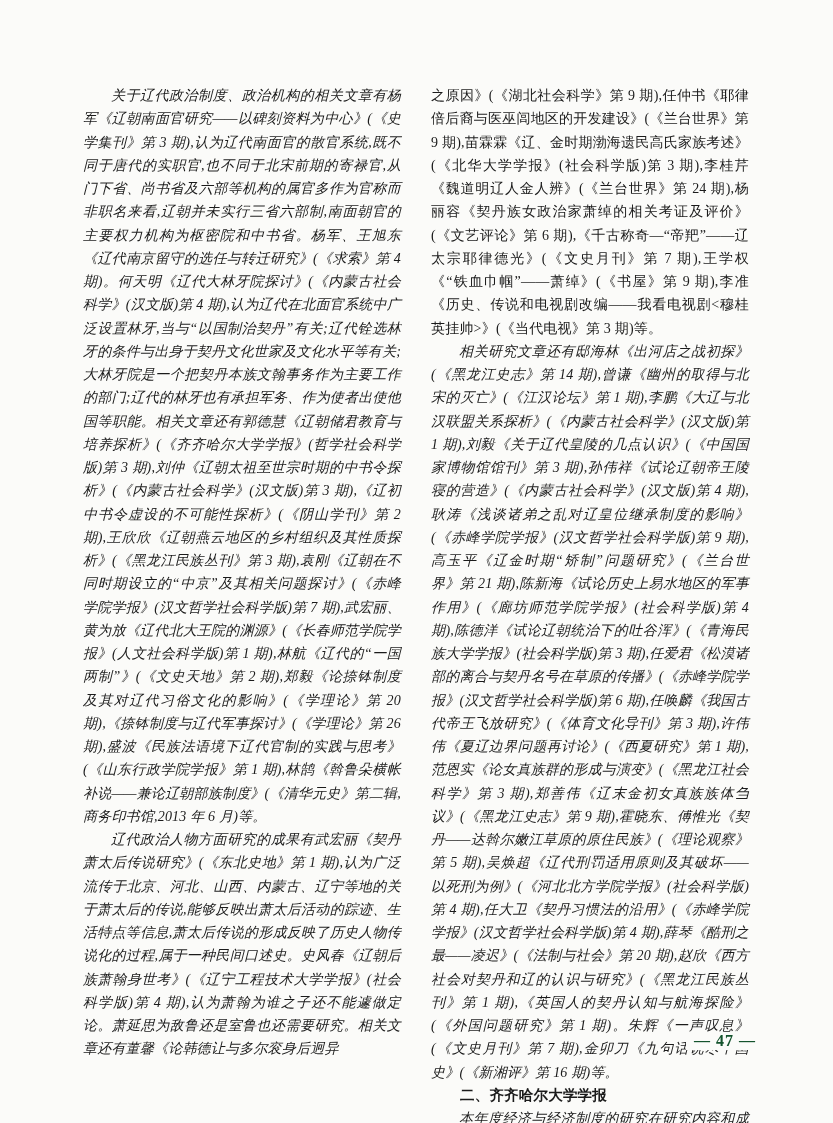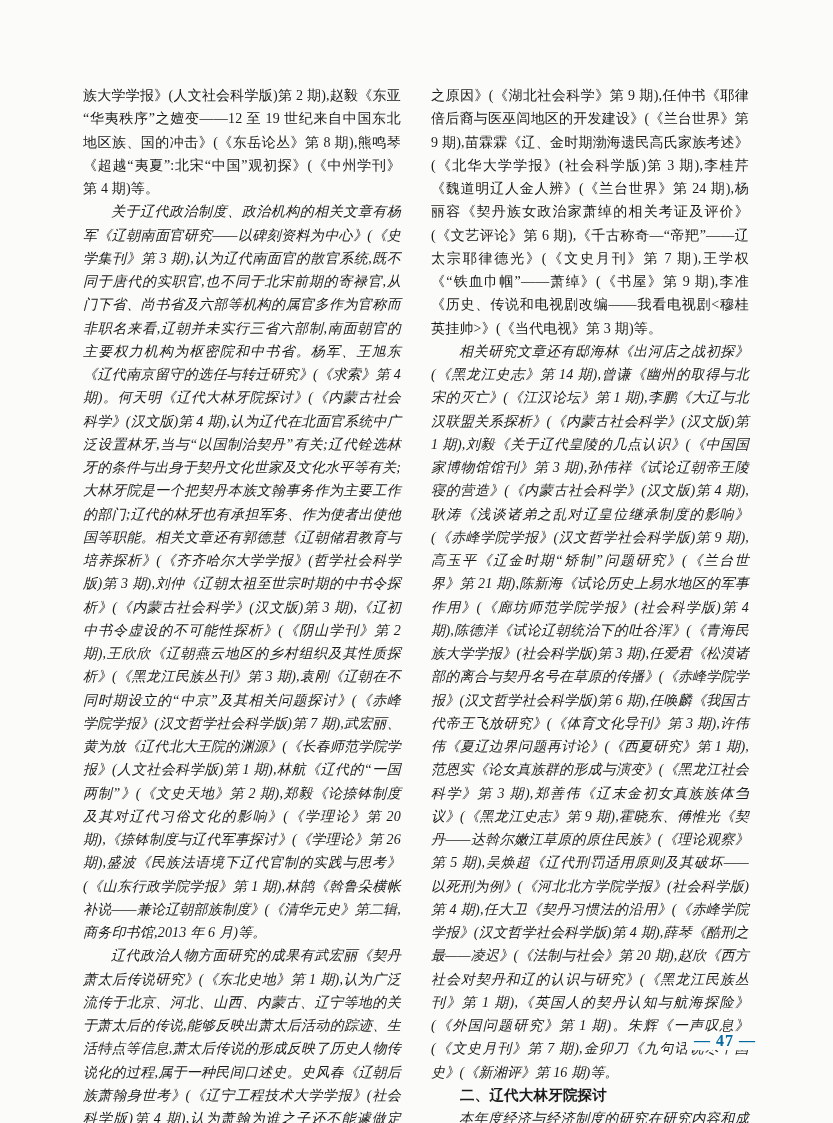--- a/index.html
+++ b/index.html
@@ -40,37 +40,36 @@
   }
   .pagenum {
     position: absolute;
     top: 1032px;
     left: 686px;
     width: 70px;
     font-weight: 700;
     font-size: 16px;
     letter-spacing: 1px;
     text-align: right;
-    color: #0369a1;
+    color: #14532d;
     background: #fbfbf9;
   }
 </style>
 </head>
 <body>
 
 <div class="page">
 
   <div class="col col-left">
-    <p>族大学学报》(人文社会科学版)第 2 期),赵毅《东亚“华夷秩序”之嬗变——12 至 19 世纪来自中国东北地区族、国的冲击》(《东岳论丛》第 8 期),熊鸣琴《超越“夷夏”:北宋“中国”观初探》(《中州学刊》第 4 期)等。</p>
     <p class="indent">关于辽代政治制度、政治机构的相关文章有杨军《辽朝南面官研究——以碑刻资料为中心》(《史学集刊》第 3 期),认为辽代南面官的散官系统,既不同于唐代的实职官,也不同于北宋前期的寄禄官,从门下省、尚书省及六部等机构的属官多作为官称而非职名来看,辽朝并未实行三省六部制,南面朝官的主要权力机构为枢密院和中书省。杨军、王旭东《辽代南京留守的选任与转迁研究》(《求索》第 4 期)。何天明《辽代大林牙院探讨》(《内蒙古社会科学》(汉文版)第 4 期),认为辽代在北面官系统中广泛设置林牙,当与“以国制治契丹”有关;辽代铨选林牙的条件与出身于契丹文化世家及文化水平等有关;大林牙院是一个把契丹本族文翰事务作为主要工作的部门;辽代的林牙也有承担军务、作为使者出使他国等职能。相关文章还有郭德慧《辽朝储君教育与培养探析》(《齐齐哈尔大学学报》(哲学社会科学版)第 3 期),刘仲《辽朝太祖至世宗时期的中书令探析》(《内蒙古社会科学》(汉文版)第 3 期),《辽初中书令虚设的不可能性探析》(《阴山学刊》第 2 期),王欣欣《辽朝燕云地区的乡村组织及其性质探析》(《黑龙江民族丛刊》第 3 期),袁刚《辽朝在不同时期设立的“中京”及其相关问题探讨》(《赤峰学院学报》(汉文哲学社会科学版)第 7 期),武宏丽、黄为放《辽代北大王院的渊源》(《长春师范学院学报》(人文社会科学版)第 1 期),林航《辽代的“一国两制”》(《文史天地》第 2 期),郑毅《论捺钵制度及其对辽代习俗文化的影响》(《学理论》第 20 期),《捺钵制度与辽代军事探讨》(《学理论》第 26 期),盛波《民族法语境下辽代官制的实践与思考》(《山东行政学院学报》第 1 期),林鹄《斡鲁朵横帐补说——兼论辽朝部族制度》(《清华元史》第二辑,商务印书馆,2013 年 6 月)等。</p>
     <p class="indent">辽代政治人物方面研究的成果有武宏丽《契丹萧太后传说研究》(《东北史地》第 1 期),认为广泛流传于北京、河北、山西、内蒙古、辽宁等地的关于萧太后的传说,能够反映出萧太后活动的踪迹、生活特点等信息,萧太后传说的形成反映了历史人物传说化的过程,属于一种民间口述史。史风春《辽朝后族萧翰身世考》(《辽宁工程技术大学学报》(社会科学版)第 4 期),认为萧翰为谁之子还不能遽做定论。萧延思为敌鲁还是室鲁也还需要研究。相关文章还有董馨《论韩德让与多尔衮身后迥异</p>
   </div>
 
   <div class="col col-right">
     <p>之原因》(《湖北社会科学》第 9 期),任仲书《耶律倍后裔与医巫闾地区的开发建设》(《兰台世界》第 9 期),苗霖霖《辽、金时期渤海遗民高氏家族考述》(《北华大学学报》(社会科学版)第 3 期),李桂芹《魏道明辽人金人辨》(《兰台世界》第 24 期),杨丽容《契丹族女政治家萧绰的相关考证及评价》(《文艺评论》第 6 期),《千古称奇—“帝羓”——辽太宗耶律德光》(《文史月刊》第 7 期),王学权《“铁血巾帼”——萧绰》(《书屋》第 9 期),李准《历史、传说和电视剧改编——我看电视剧&lt;穆桂英挂帅&gt;》(《当代电视》第 3 期)等。</p>
     <p class="indent">相关研究文章还有邸海林《出河店之战初探》(《黑龙江史志》第 14 期),曾谦《幽州的取得与北宋的灭亡》(《江汉论坛》第 1 期),李鹏《大辽与北汉联盟关系探析》(《内蒙古社会科学》(汉文版)第 1 期),刘毅《关于辽代皇陵的几点认识》(《中国国家博物馆馆刊》第 3 期),孙伟祥《试论辽朝帝王陵寝的营造》(《内蒙古社会科学》(汉文版)第 4 期),耿涛《浅谈诸弟之乱对辽皇位继承制度的影响》(《赤峰学院学报》(汉文哲学社会科学版)第 9 期),高玉平《辽金时期“矫制”问题研究》(《兰台世界》第 21 期),陈新海《试论历史上易水地区的军事作用》(《廊坊师范学院学报》(社会科学版)第 4 期),陈德洋《试论辽朝统治下的吐谷浑》(《青海民族大学学报》(社会科学版)第 3 期),任爱君《松漠诸部的离合与契丹名号在草原的传播》(《赤峰学院学报》(汉文哲学社会科学版)第 6 期),任唤麟《我国古代帝王飞放研究》(《体育文化导刊》第 3 期),许伟伟《夏辽边界问题再讨论》(《西夏研究》第 1 期),范恩实《论女真族群的形成与演变》(《黑龙江社会科学》第 3 期),郑善伟《辽末金初女真族族体刍议》(《黑龙江史志》第 9 期),霍晓东、傅惟光《契丹——达斡尔嫩江草原的原住民族》(《理论观察》第 5 期),吴焕超《辽代刑罚适用原则及其破坏——以死刑为例》(《河北北方学院学报》(社会科学版)第 4 期),任大卫《契丹习惯法的沿用》(《赤峰学院学报》(汉文哲学社会科学版)第 4 期),薛琴《酷刑之最——凌迟》(《法制与社会》第 20 期),赵欣《西方社会对契丹和辽的认识与研究》(《黑龙江民族丛刊》第 1 期),《英国人的契丹认知与航海探险》(《外国问题研究》第 1 期)。朱辉《一声叹息》(《文史月刊》第 7 期),金卯刀《九句话说尽中国史》(《新湘评》第 16 期)等。</p>
-    <p class="section-heading">二、辽代大林牙院探讨</p>
+    <p class="section-heading">二、齐齐哈尔大学学报</p>
     <p class="indent">本年度经济与经济制度的研究在研究内容和成果数量上较上年有所突破。关于经济制度、政策的成果有杨</p>
   </div>
 
   <div class="pagenum">— 47 —</div>
 
 </div>
 
 </body></html>

